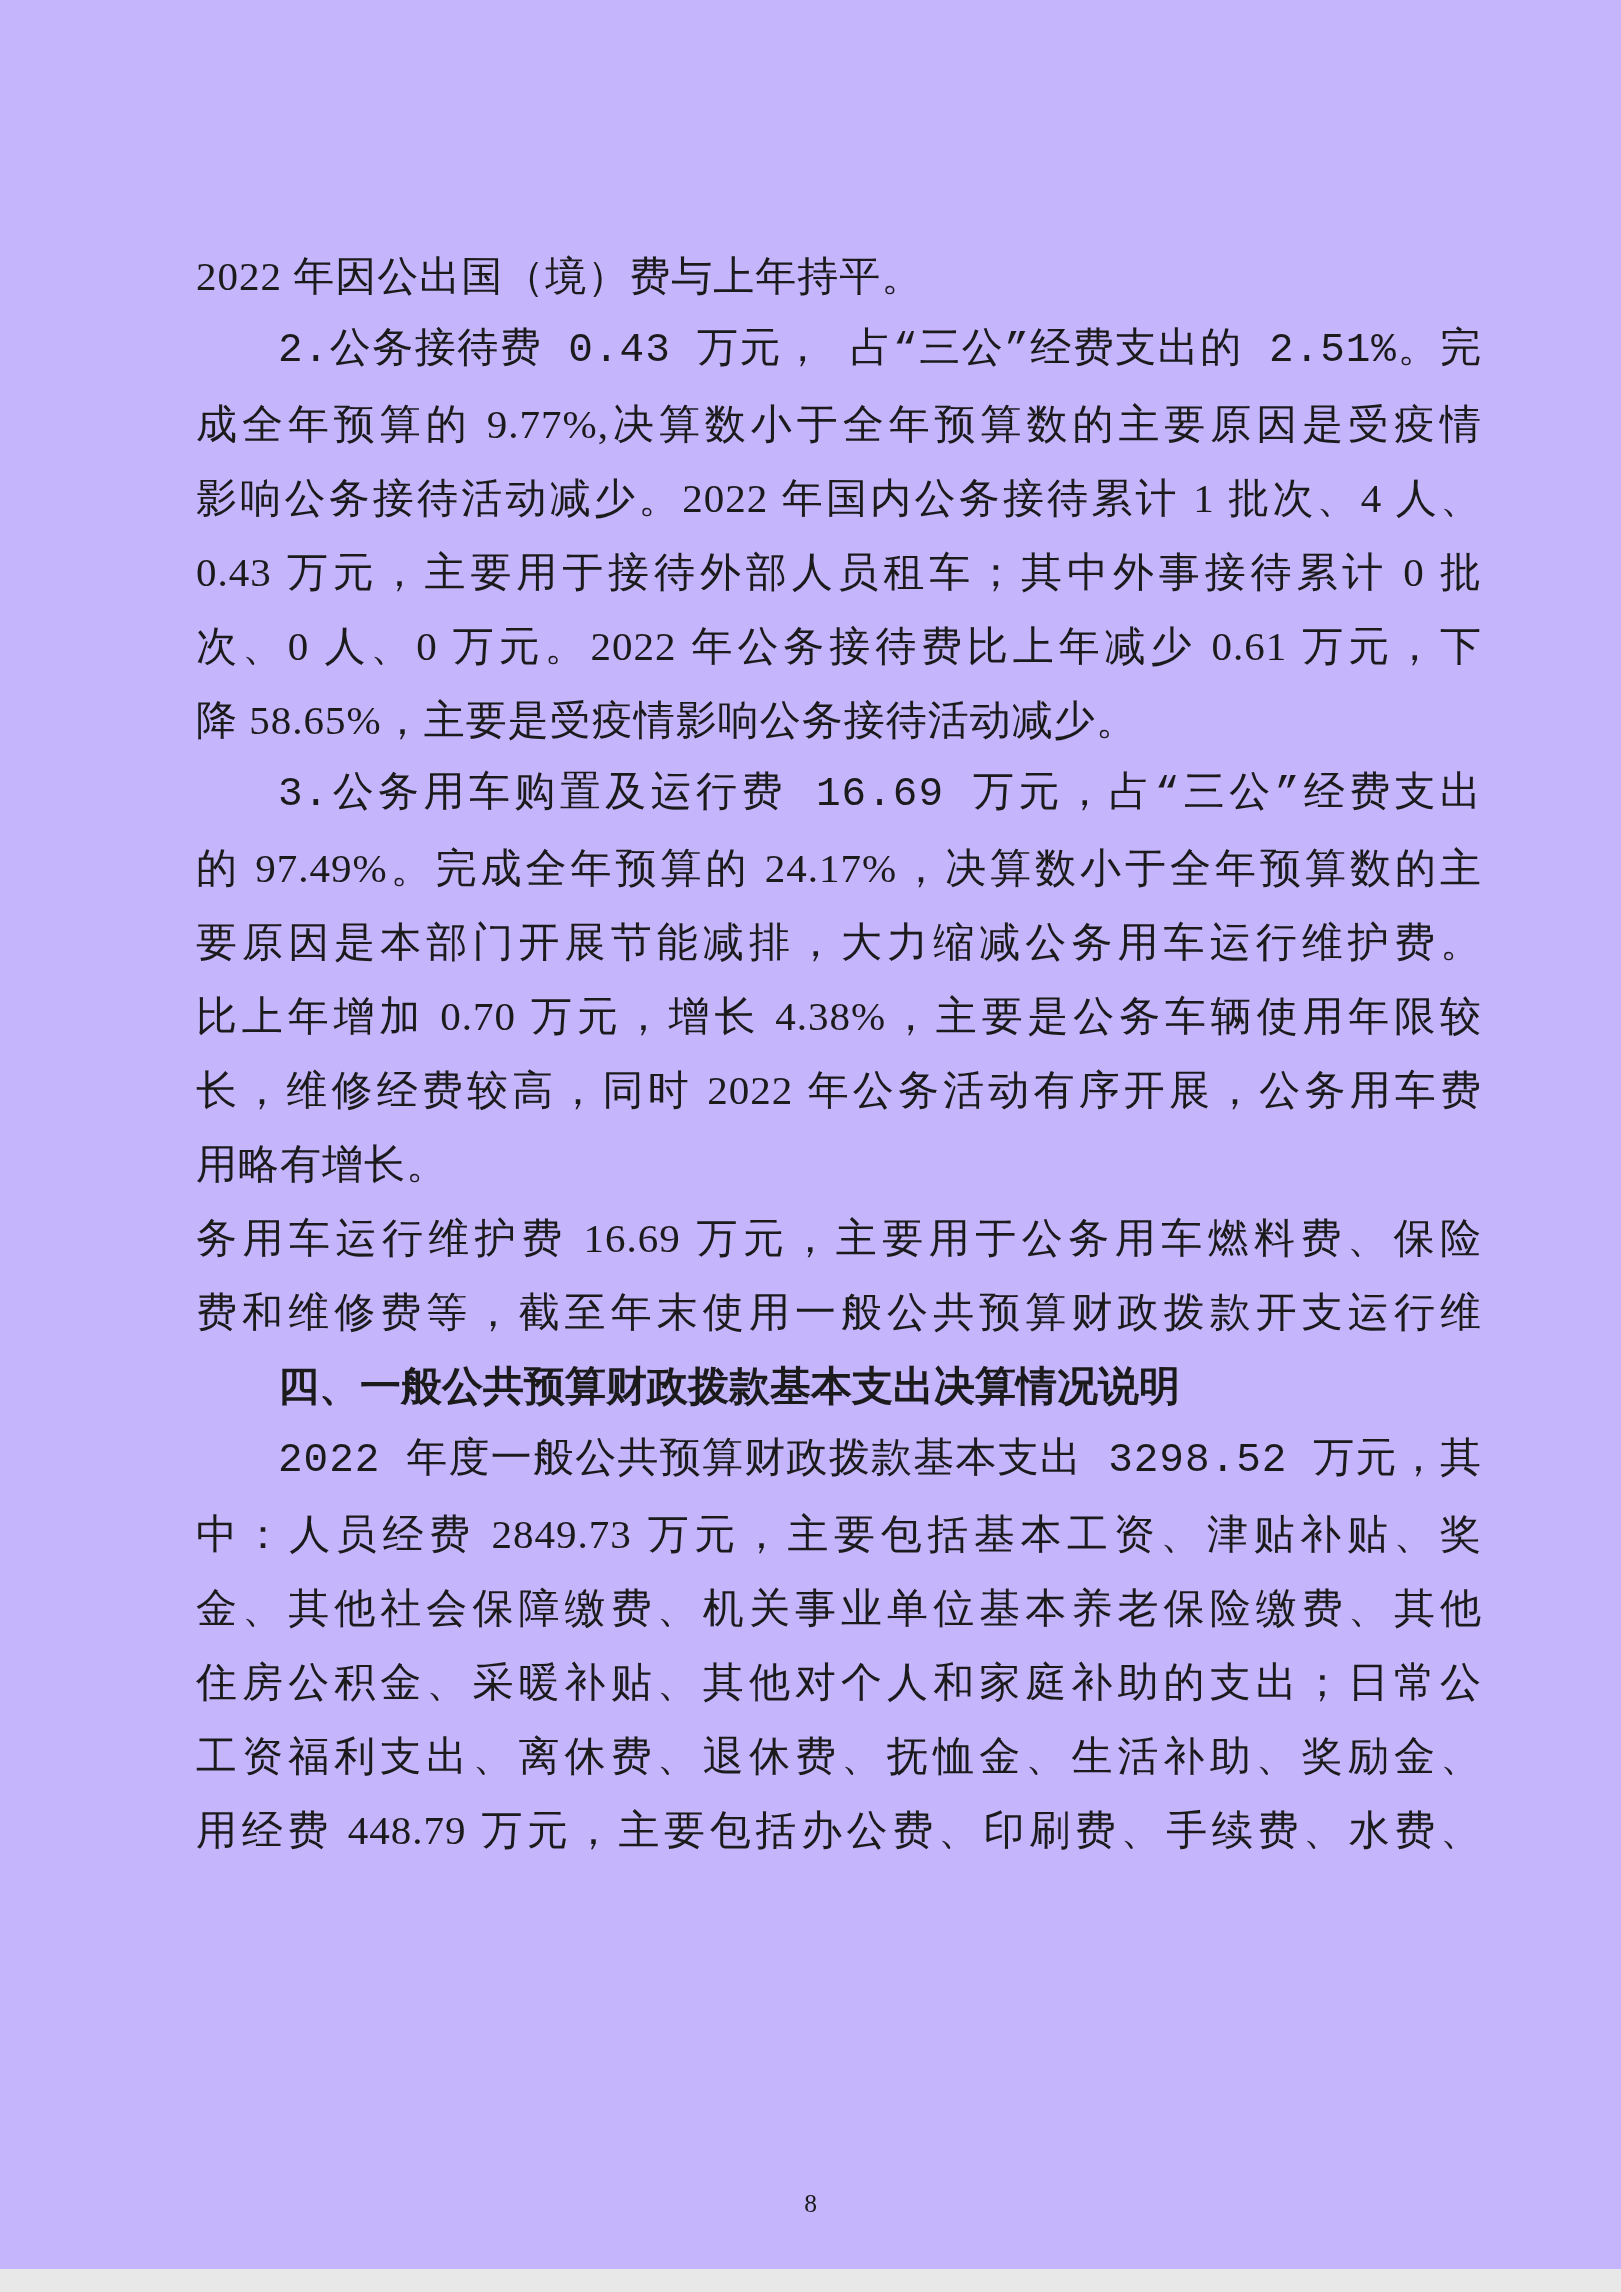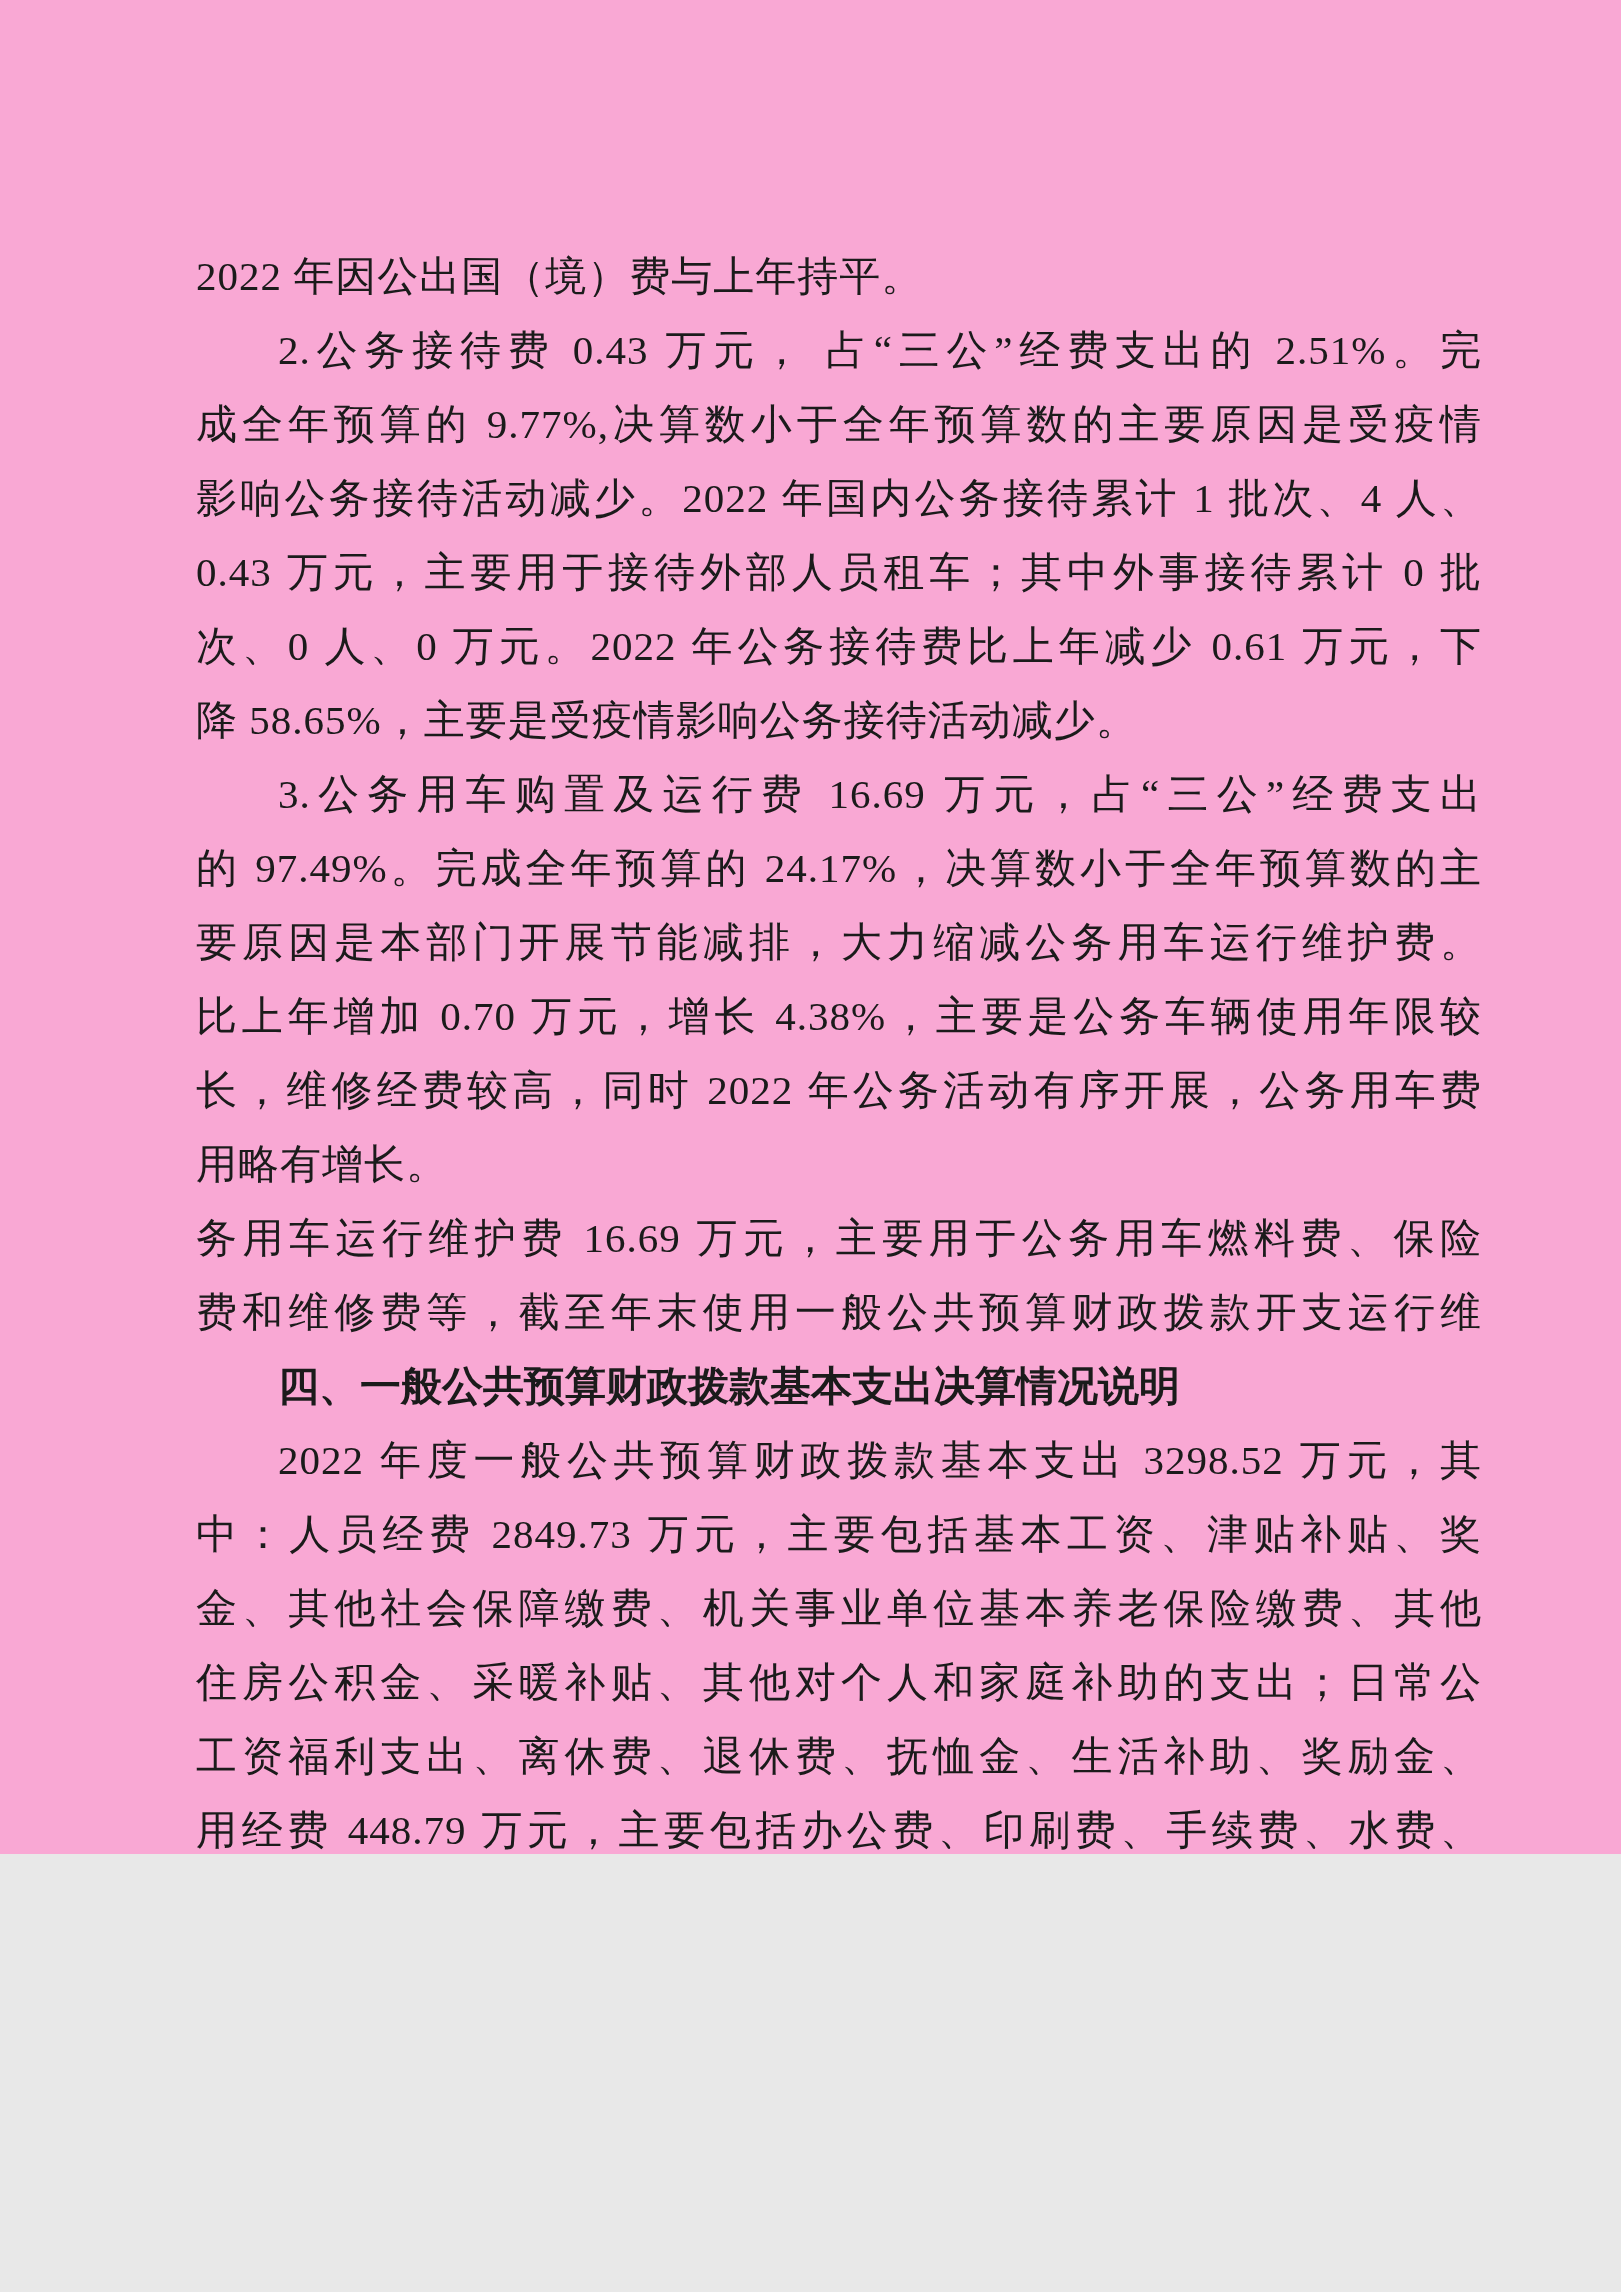--- a/index.html
+++ b/index.html
@@ -3,23 +3,23 @@
 <meta charset="utf-8">
 <style>
   html, body {
     margin: 0;
     padding: 0;
     background: #e8e8e8;
   }
   .page {
     position: relative;
     width: 1621px;
-    height: 1854px;
+    height: 2269px;
     margin: 0 auto;
-    background: #f9a8d4;
+    background: #c4b5fd;
     color: #1b1b1b;
     font-family: "Liberation Serif", serif;
     overflow: hidden;
   }
   .text-body {
     position: absolute;
     left: 196px;
     top: 239px;
     width: 1286px;
   }
@@ -29,20 +29,21 @@
     height: 74px;
     letter-spacing: 1px;
     text-align: justify;
     text-align-last: left;
   }
   .line.justify {
     text-align-last: justify;
   }
   .line.indent {
     text-indent: 82px;
+    font-family: Liberation Mono, monospace;
   }
   .line.heading {
     font-family: "Liberation Sans", sans-serif;
     font-weight: bold;
     letter-spacing: 0px;
   }
   .page-number {
     position: absolute;
     left: 0;
     right: 0;

